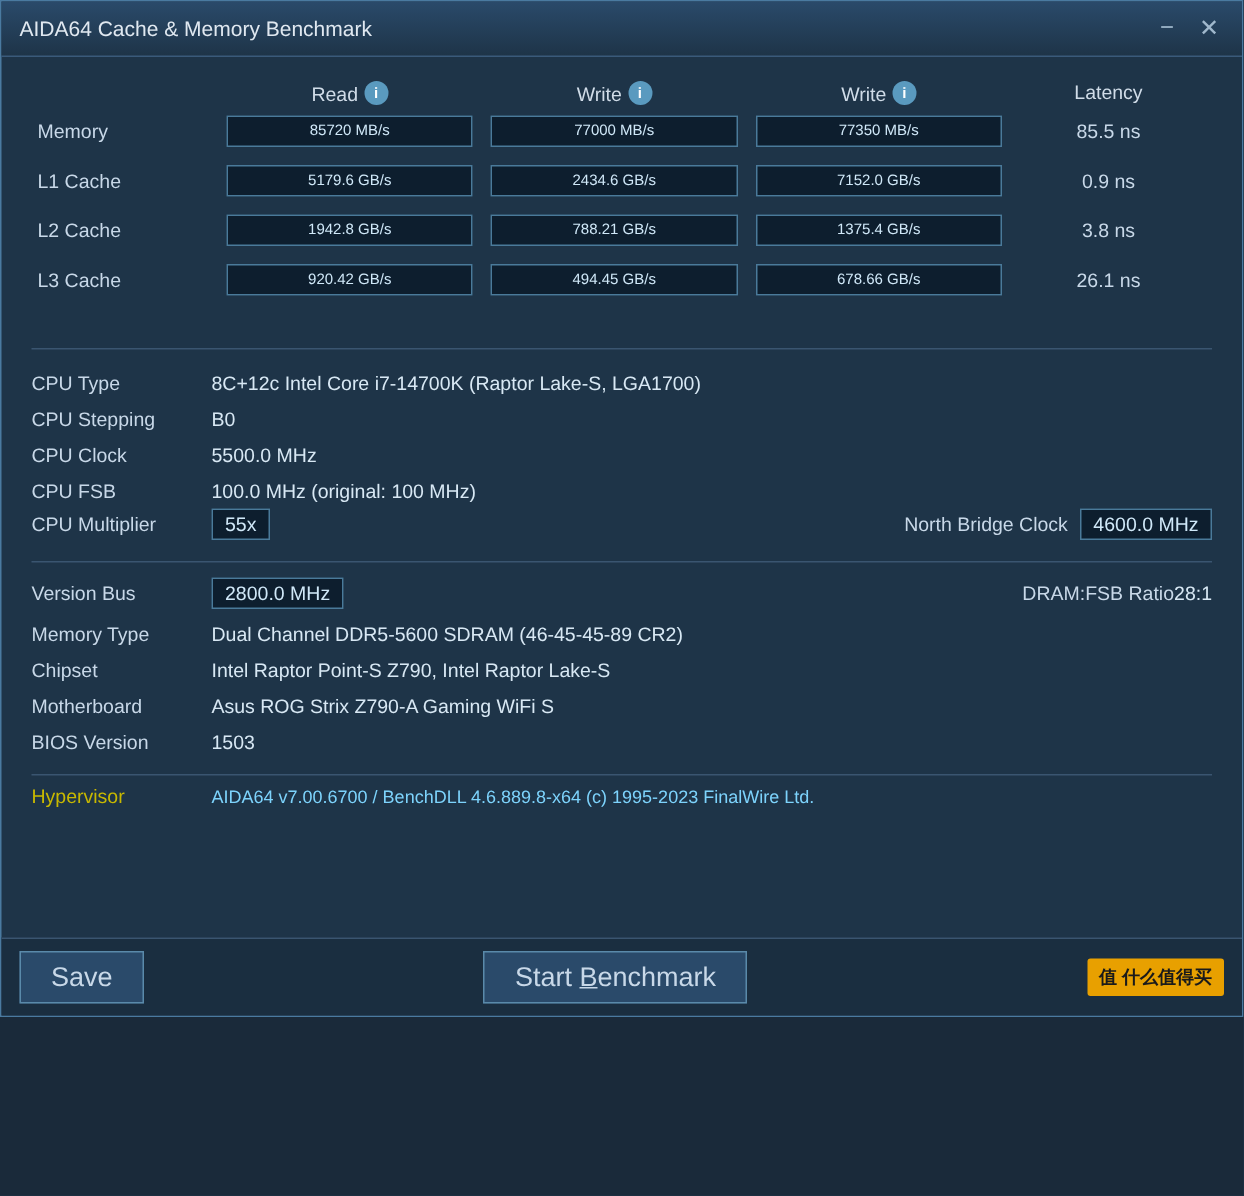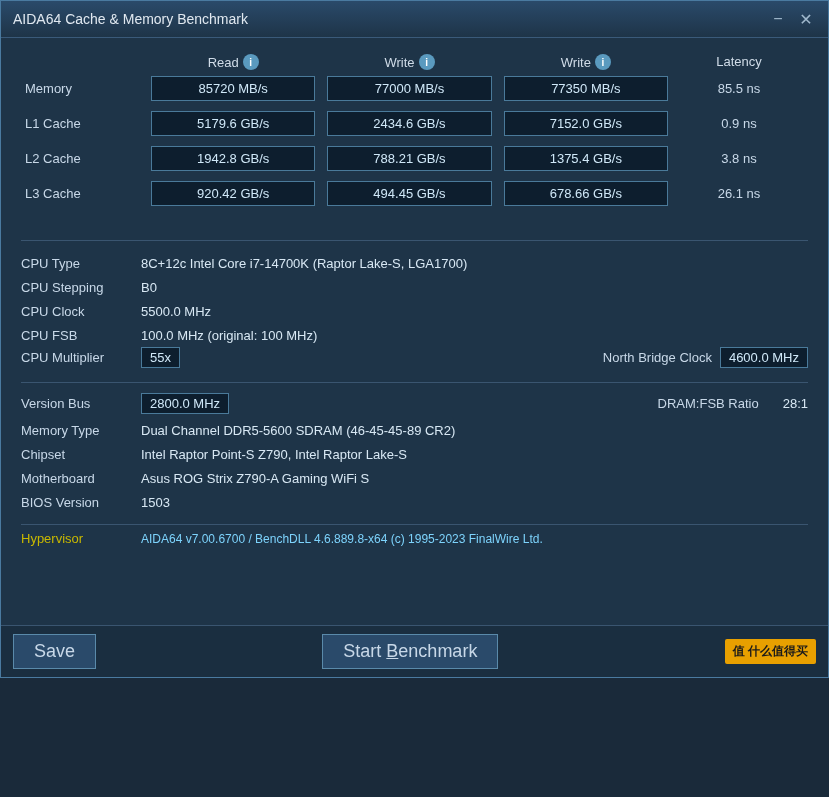--- a/index.html
+++ b/index.html
@@ -125,21 +125,21 @@
       justify-content: center;
       padding: 0 6px;
     }
 
     .bench-value-box {
       background: #0d1e2e;
       border: 1px solid #4a7a9a;
       color: #d0e8f8;
       padding: 4px 10px;
       text-align: center;
-      font-size: 13px;
+      font-size: 10px;
       min-width: 100px;
       width: 100%;
     }
 
     .bench-latency {
       color: #c8d8e8;
       font-size: 13px;
       text-align: center;
       padding: 4px 8px;
     }
@@ -209,21 +209,21 @@
 
     
     .membus-row {
       display: flex;
       align-items: center;
     }
 
     .dram-fsb-group {
       display: flex;
       align-items: center;
-      gap: 24px;
+      gap: 0;
       margin-left: auto;
     }
 
     
     .hypervisor-section {
       border-top: 1px solid #3a5570;
       padding-top: 6px;
       margin-bottom: 6px;
       display: flex;
       align-items: center;

